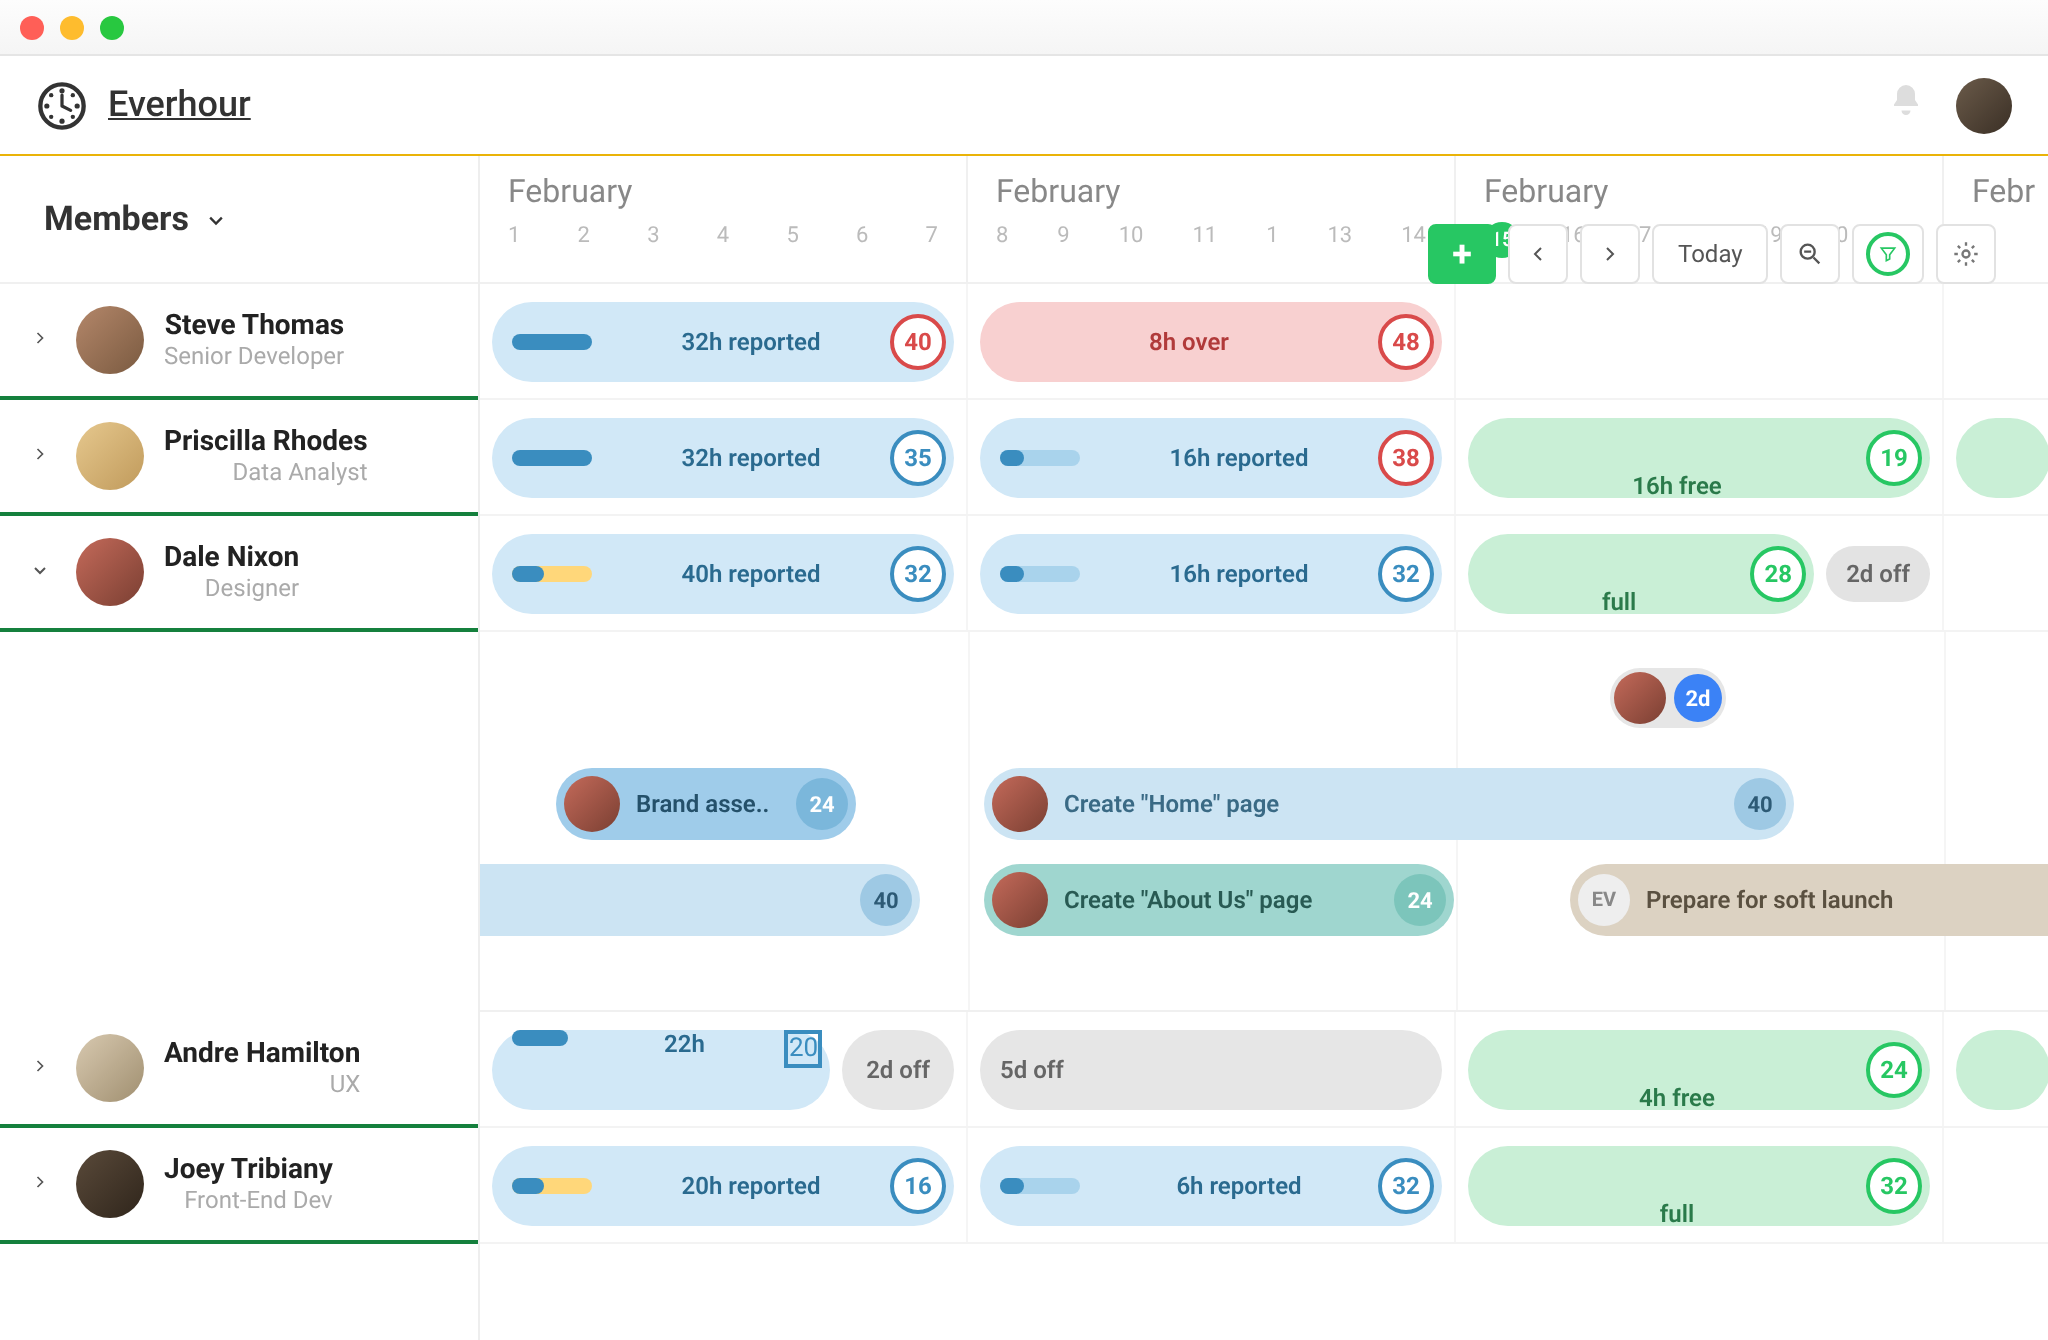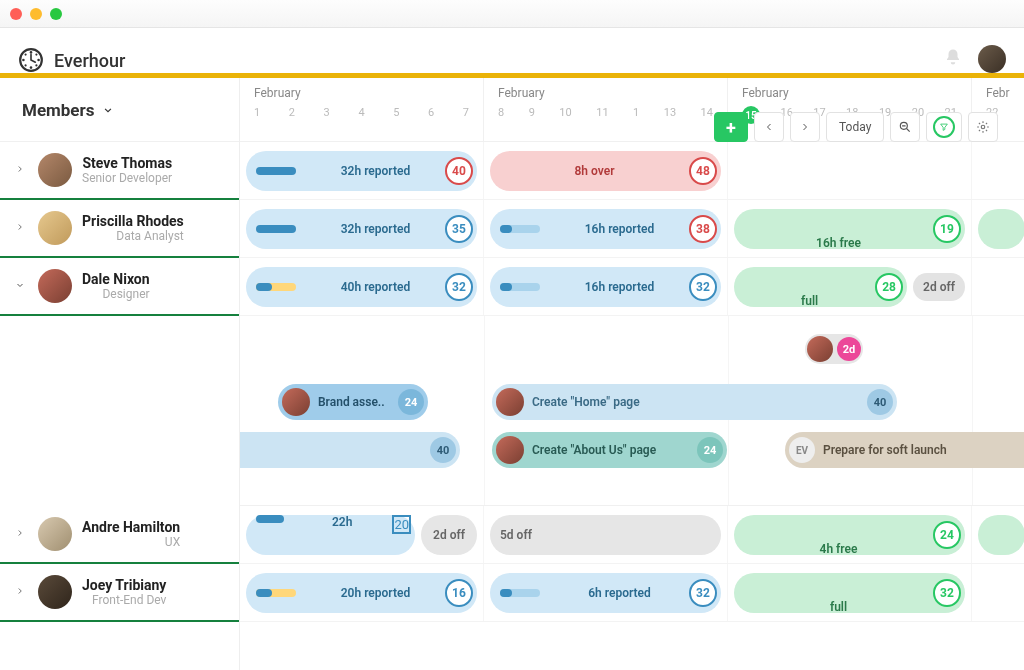--- a/index.html
+++ b/index.html
@@ -1,35 +1,35 @@
 <!DOCTYPE html>
 <html><head>
 <meta charset="utf-8">
 <style>
   * { box-sizing: border-box; margin: 0; padding: 0; }
   body { font-family: -apple-system, BlinkMacSystemFont, "Segoe UI", Roboto, sans-serif; background: #f4f4f4; color: #333; font-size: 13px; overflow: hidden; }
   .window { width: 1024px; height: 670px; background: #fff; position: relative; }
   .titlebar { height: 28px; background: linear-gradient(#fdfdfd,#f5f5f5); display: flex; align-items: center; padding: 0 10px; border-bottom: 1px solid #e5e5e5; }
   .light { width: 12px; height: 12px; border-radius: 50%; margin-right: 8px; }
   .lr { background:#ff5f57; } .ly{background:#febc2e;} .lg{background:#28c840;}
-  .appbar { height: 50px; display:flex; align-items:flex-end; padding: 0 18px; border-bottom: 5px solid #eab308; }
+  .appbar { height: 50px; display:flex; align-items:center; padding: 0 18px; border-bottom: 1px solid #eab308; text-decoration: underline; }
   .logo-wrap { display:flex; align-items:center; gap:10px; }
   .logo-svg { width:26px; height:26px; }
   .app-name { font-size: 18px; font-weight: 500; color:#333; }
   .appbar-right { margin-left:auto; display:flex; align-items:center; gap:16px; }
   .bell { color:#ccc; font-size:18px; }
   .avatar-sm { width:28px; height:28px; border-radius:50%; background: linear-gradient(135deg,#8e9eab,#eef2f3); display:flex; align-items:center; justify-content:center; font-size:12px; color:#555; }
   .avatar-obama { background: linear-gradient(135deg,#6b5b4a,#3a2f25); }
   .grid { display:flex; height:calc(670px - 28px - 50px); overflow:hidden; }
   .sidebar { width: 240px; flex:0 0 240px; border-right:1px solid #eee; }
   .timeline { flex:1; overflow:hidden; position:relative; }
   .sidebar-head { height: 64px; display:flex; align-items:center; padding:0 22px; font-size:17px; font-weight:700; border-bottom:1px solid #f0f0f0; }
   .timeline-head { height: 64px; border-bottom:1px solid #f0f0f0; display:flex; }
   .week-col { width: 244px; flex:0 0 244px; border-right: 1px solid #f0f0f0; padding: 8px 14px 0 14px; }
-  .week-col .month { font-size:12px; color:#888; margin-bottom:6px; }
+  .week-col .month { font-size:16px; color:#888; margin-bottom:6px; }
   .week-days { display:flex; justify-content: space-between; font-size:11px; color:#bbb; }
   .day-badge { width:18px; height:18px; border-radius:50%; background:#27c763; color:#fff; display:inline-flex; align-items:center; justify-content:center; font-size:10px; font-weight:600; }
   .member-row { height: 58px; display:flex; align-items:center; padding:0 10px 0 12px; border-bottom:2px solid #15803d;text-align:right; }
   .caret { color:#888; width:16px; text-align:center; font-size:12px; cursor:pointer; }
   .av { width:34px; height:34px; border-radius:50%; margin:0 10px; background:#d6d6d6; display:flex; align-items:center; justify-content:center; color:#fff; font-size:11px; font-weight:600; }
   .av1{background:linear-gradient(135deg,#b4876a,#7a5a40);} .av2{background:linear-gradient(135deg,#e6c88e,#c09a5b);} .av3{background:linear-gradient(135deg,#c46a5a,#7a3f32);} .av4{background:linear-gradient(135deg,#d8c9b0,#a08f70);} .av5{background:linear-gradient(135deg,#5a4a3a,#2f251b);}
   .name { font-size:14px; font-weight:700; color:#222; }
   .role { font-size:12px; color:#aaa; }
   .timeline-rows { position:relative; }
   .t-row { height:58px; display:flex; border-bottom:1px solid #f3f3f3; }
@@ -59,21 +59,21 @@
   .task-bar { position:absolute; height:36px; border-radius:18px; display:flex; align-items:center; padding:0 4px 0 4px; font-size:12px; font-weight:600; }
   .task-bar .av-xs{ width:28px; height:28px; border-radius:50%; background:linear-gradient(135deg,#c46a5a,#7a3f32); margin-right:8px; }
   .task-bar .lbl { flex:1; white-space:nowrap; overflow:hidden; text-overflow:ellipsis; }
   .task-bar .tnum{ width:26px; height:26px; border-radius:50%; display:flex; align-items:center; justify-content:center; font-size:11px; font-weight:700; margin-left:6px; }
   .tb-blue { background:#9fccea; color:#24506a; } .tb-blue .tnum{ background:#7bb7db; color:#fff; }
   .tb-bluel{ background:#cce4f3; color:#3a6a85; } .tb-bluel .tnum{ background:#9ec9e4; color:#2d5a75; }
   .tb-teal { background:#9fd6cf; color:#285a53; } .tb-teal .tnum{ background:#7cc5bb; color:#fff; }
   .tb-beige{ background:#dcd2c2; color:#5a5040; } .tb-beige .avc{ width:26px;height:26px;border-radius:50%;background:#eee;color:#888;font-size:10px;font-weight:700;display:flex;align-items:center;justify-content:center;margin-right:8px;}
   .mini-chip { position:absolute; display:flex; align-items:center; background:#e6e6e6; border-radius:16px; padding:2px; height:30px; }
   .mini-chip .av-xs{ width:26px;height:26px;border-radius:50%;background:linear-gradient(135deg,#c46a5a,#7a3f32);}
-  .mini-chip .mc-num{ width:24px;height:24px;border-radius:50%;background:#ec4899;color:#fff;font-size:11px;font-weight:700;display:flex;align-items:center;justify-content:center;margin-left:4px;}
+  .mini-chip .mc-num{ width:24px;height:24px;border-radius:50%;background:#3b82f6;color:#fff;font-size:11px;font-weight:700;display:flex;align-items:center;justify-content:center;margin-left:4px;}
   .seg-blue { height:40px; border-radius:20px; background:#d1e8f7; display:flex; align-items:flex-start; padding:0 4px 0 10px; }
   .seg-grey { height:40px; border-radius:20px; background:#e6e6e6; color:#666; display:flex; align-items:center; padding:0 12px; font-size:12px; font-weight:600; margin-left:6px; justify-content:center; }
   .pill-full { display:flex; align-items:center; width:100%; }
 </style>
 </head>
 <body>
 
 <div class="window">
 
   <div class="titlebar">

